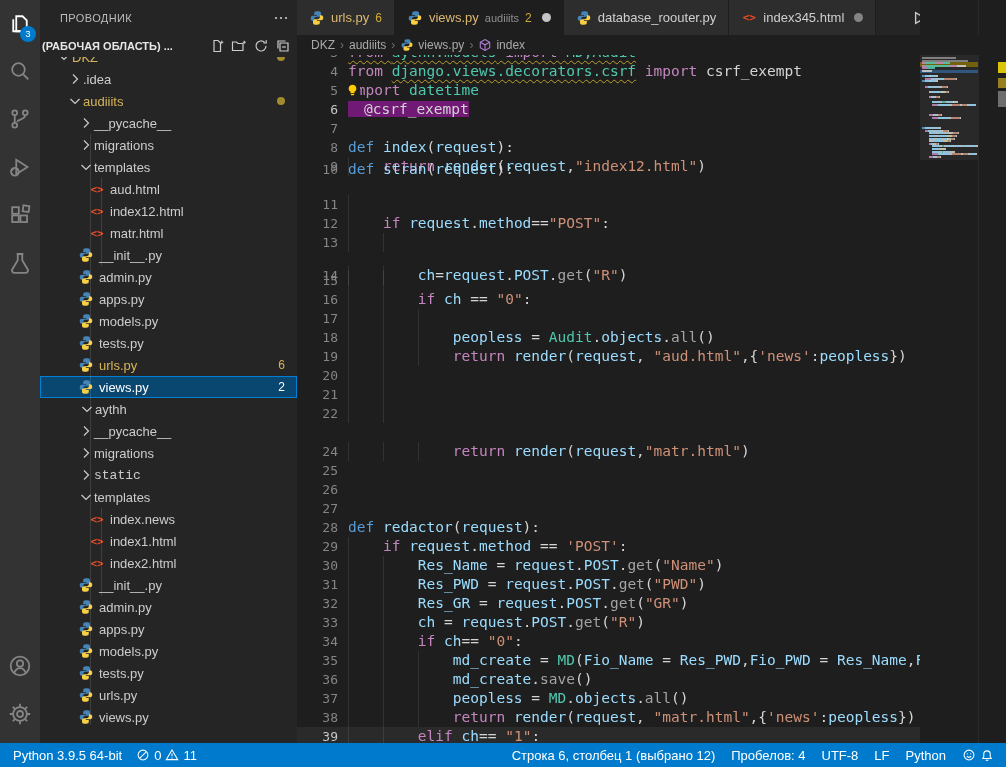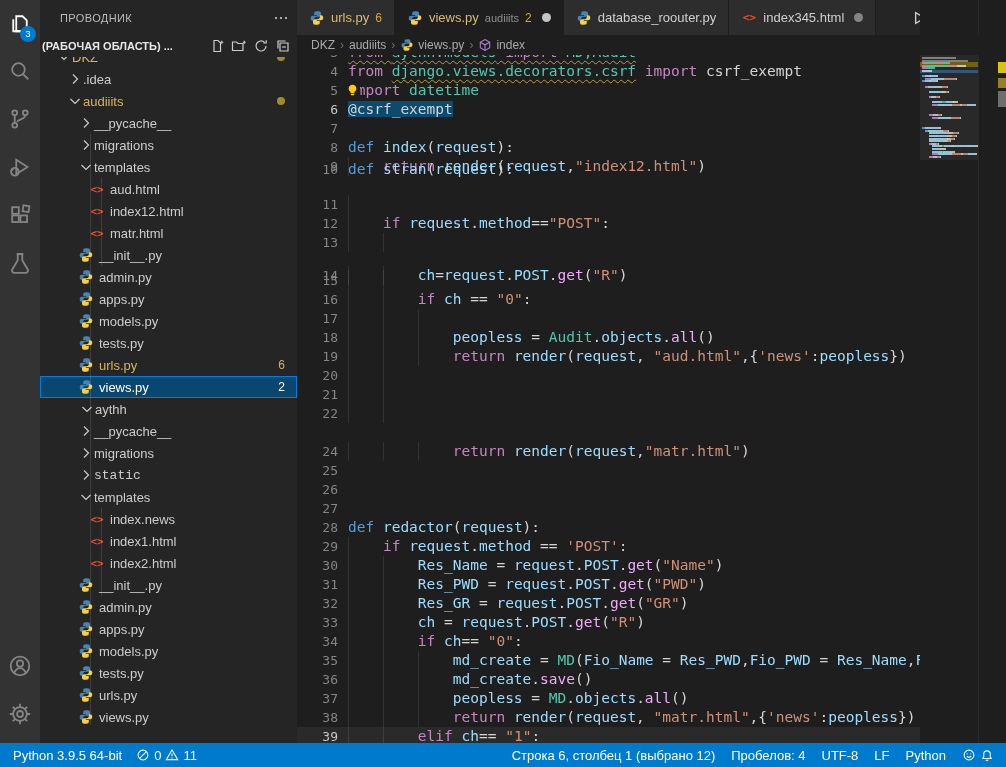--- a/index.html
+++ b/index.html
@@ -73,24 +73,24 @@
   
   .code-viewport { position:absolute; left:0; top:55px; width:623px; bottom:0; overflow:hidden; }
   .code-line { position:absolute; left:0; width:623px; height:19px; }
   .code-line.cur { background:rgba(255,255,255,.055); }
   .ln { position:absolute; left:0; width:41px; text-align:right; font-family:"DejaVu Sans Mono", monospace;
         font-size:13px; line-height:19px; color:#858585; }
   .code-line.cur .ln, .code-line.selline .ln { color:#c6c6c6; }
   .ctext { position:absolute; left:51px; top:0; font-family:"DejaVu Sans Mono", monospace; font-size:14.5px;
            line-height:19px; white-space:pre; }
   .guide { position:absolute; top:0; height:19px; width:1px; background:rgba(255,255,255,.09); }
-  .tk-k{color:#c586c0} .tk-b{color:#569cd6} .tk-v{color:#9cdcfe} .tk-f{color:#f0abfc}
+  .tk-k{color:#c586c0} .tk-b{color:#569cd6} .tk-v{color:#9cdcfe} .tk-f{color:#a3a3a3}
   .tk-s{color:#ce9178} .tk-t{color:#4ec9b0} .tk-p{color:#d4d4d4} .tk-g{color:#4ec9b0}
   .sq { text-decoration:underline wavy #b89f2e; text-decoration-thickness:1px; text-underline-offset:3px; }
-  .sel-span { background:#0c4a6e; }
+  .sel-span { background:#701a75;padding-left:16px; }
   .bulb { position:absolute; left:48px; top:2px; width:15px; height:15px; background:#1e1e1e; border-radius:3px; z-index:2; }
   .bulb svg { width:15px; height:15px; }
 
   
   .minimap { position:absolute; left:623px; top:0; width:58px; bottom:0; background:#1e1e1e; overflow:hidden; cursor:pointer; }
   .mm-row { position:absolute; height:2px; }
   .mm-seg { display:inline-block; height:2px; vertical-align:top; opacity:.85; }
   .mm-hint { position:absolute; left:0; width:58px; height:3px; }
   .mm-slider { position:absolute; left:0; width:58px; background:rgba(255,255,255,.05); }
   .overview { position:absolute; left:681px; top:0; width:28px; bottom:0; background:#1e1e1e;

